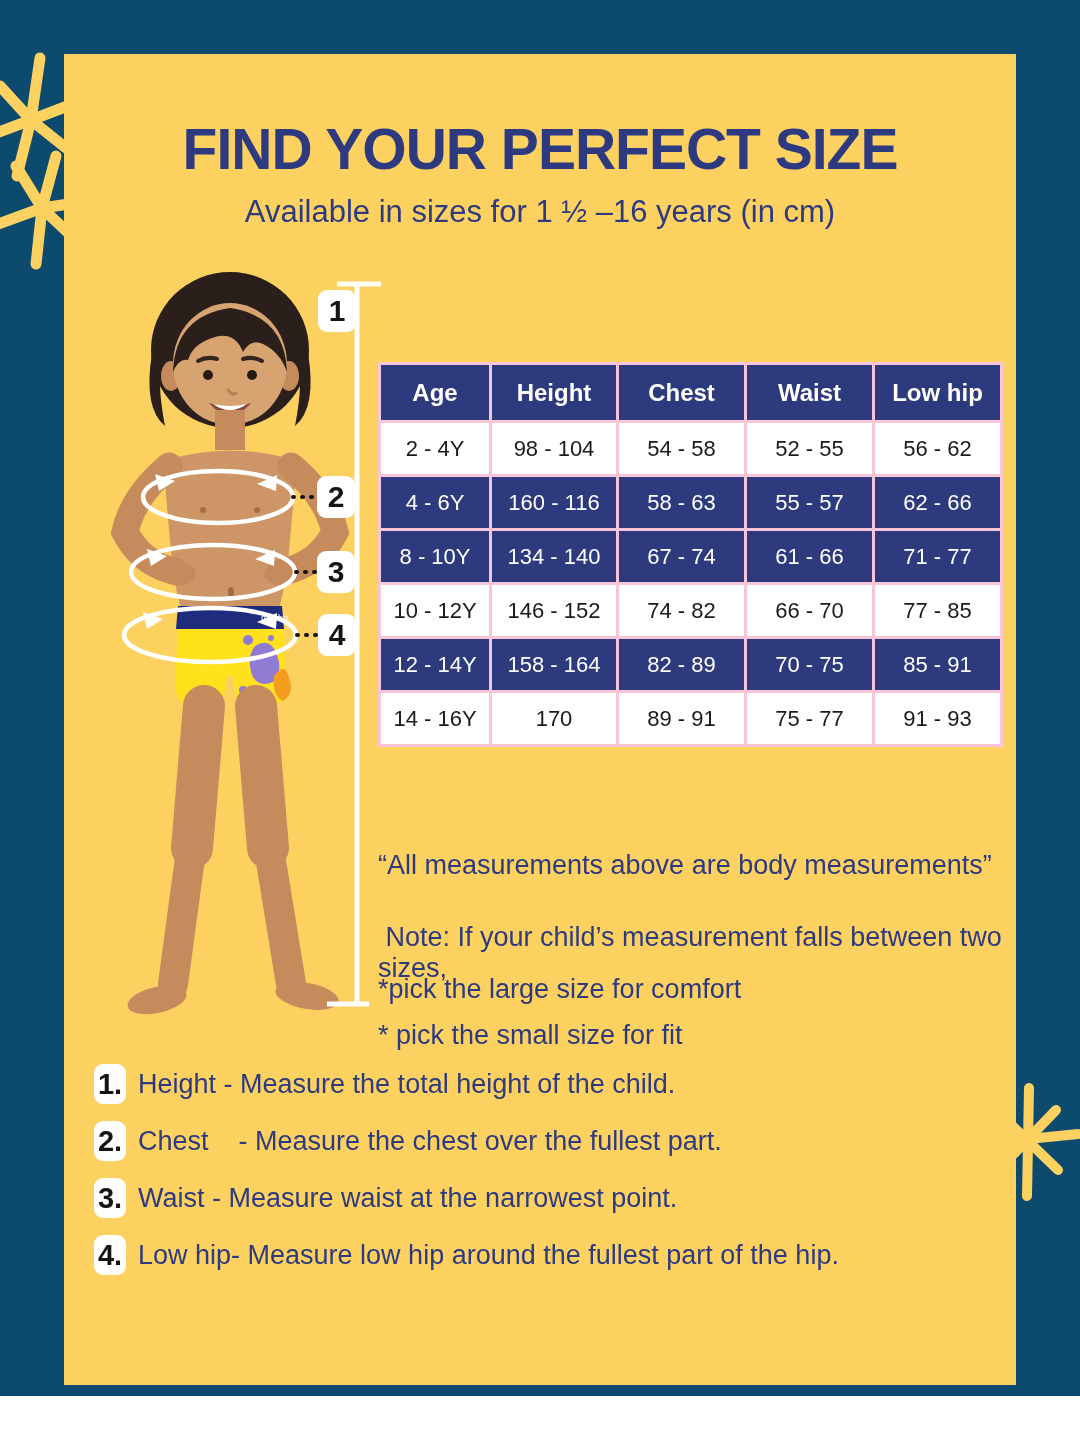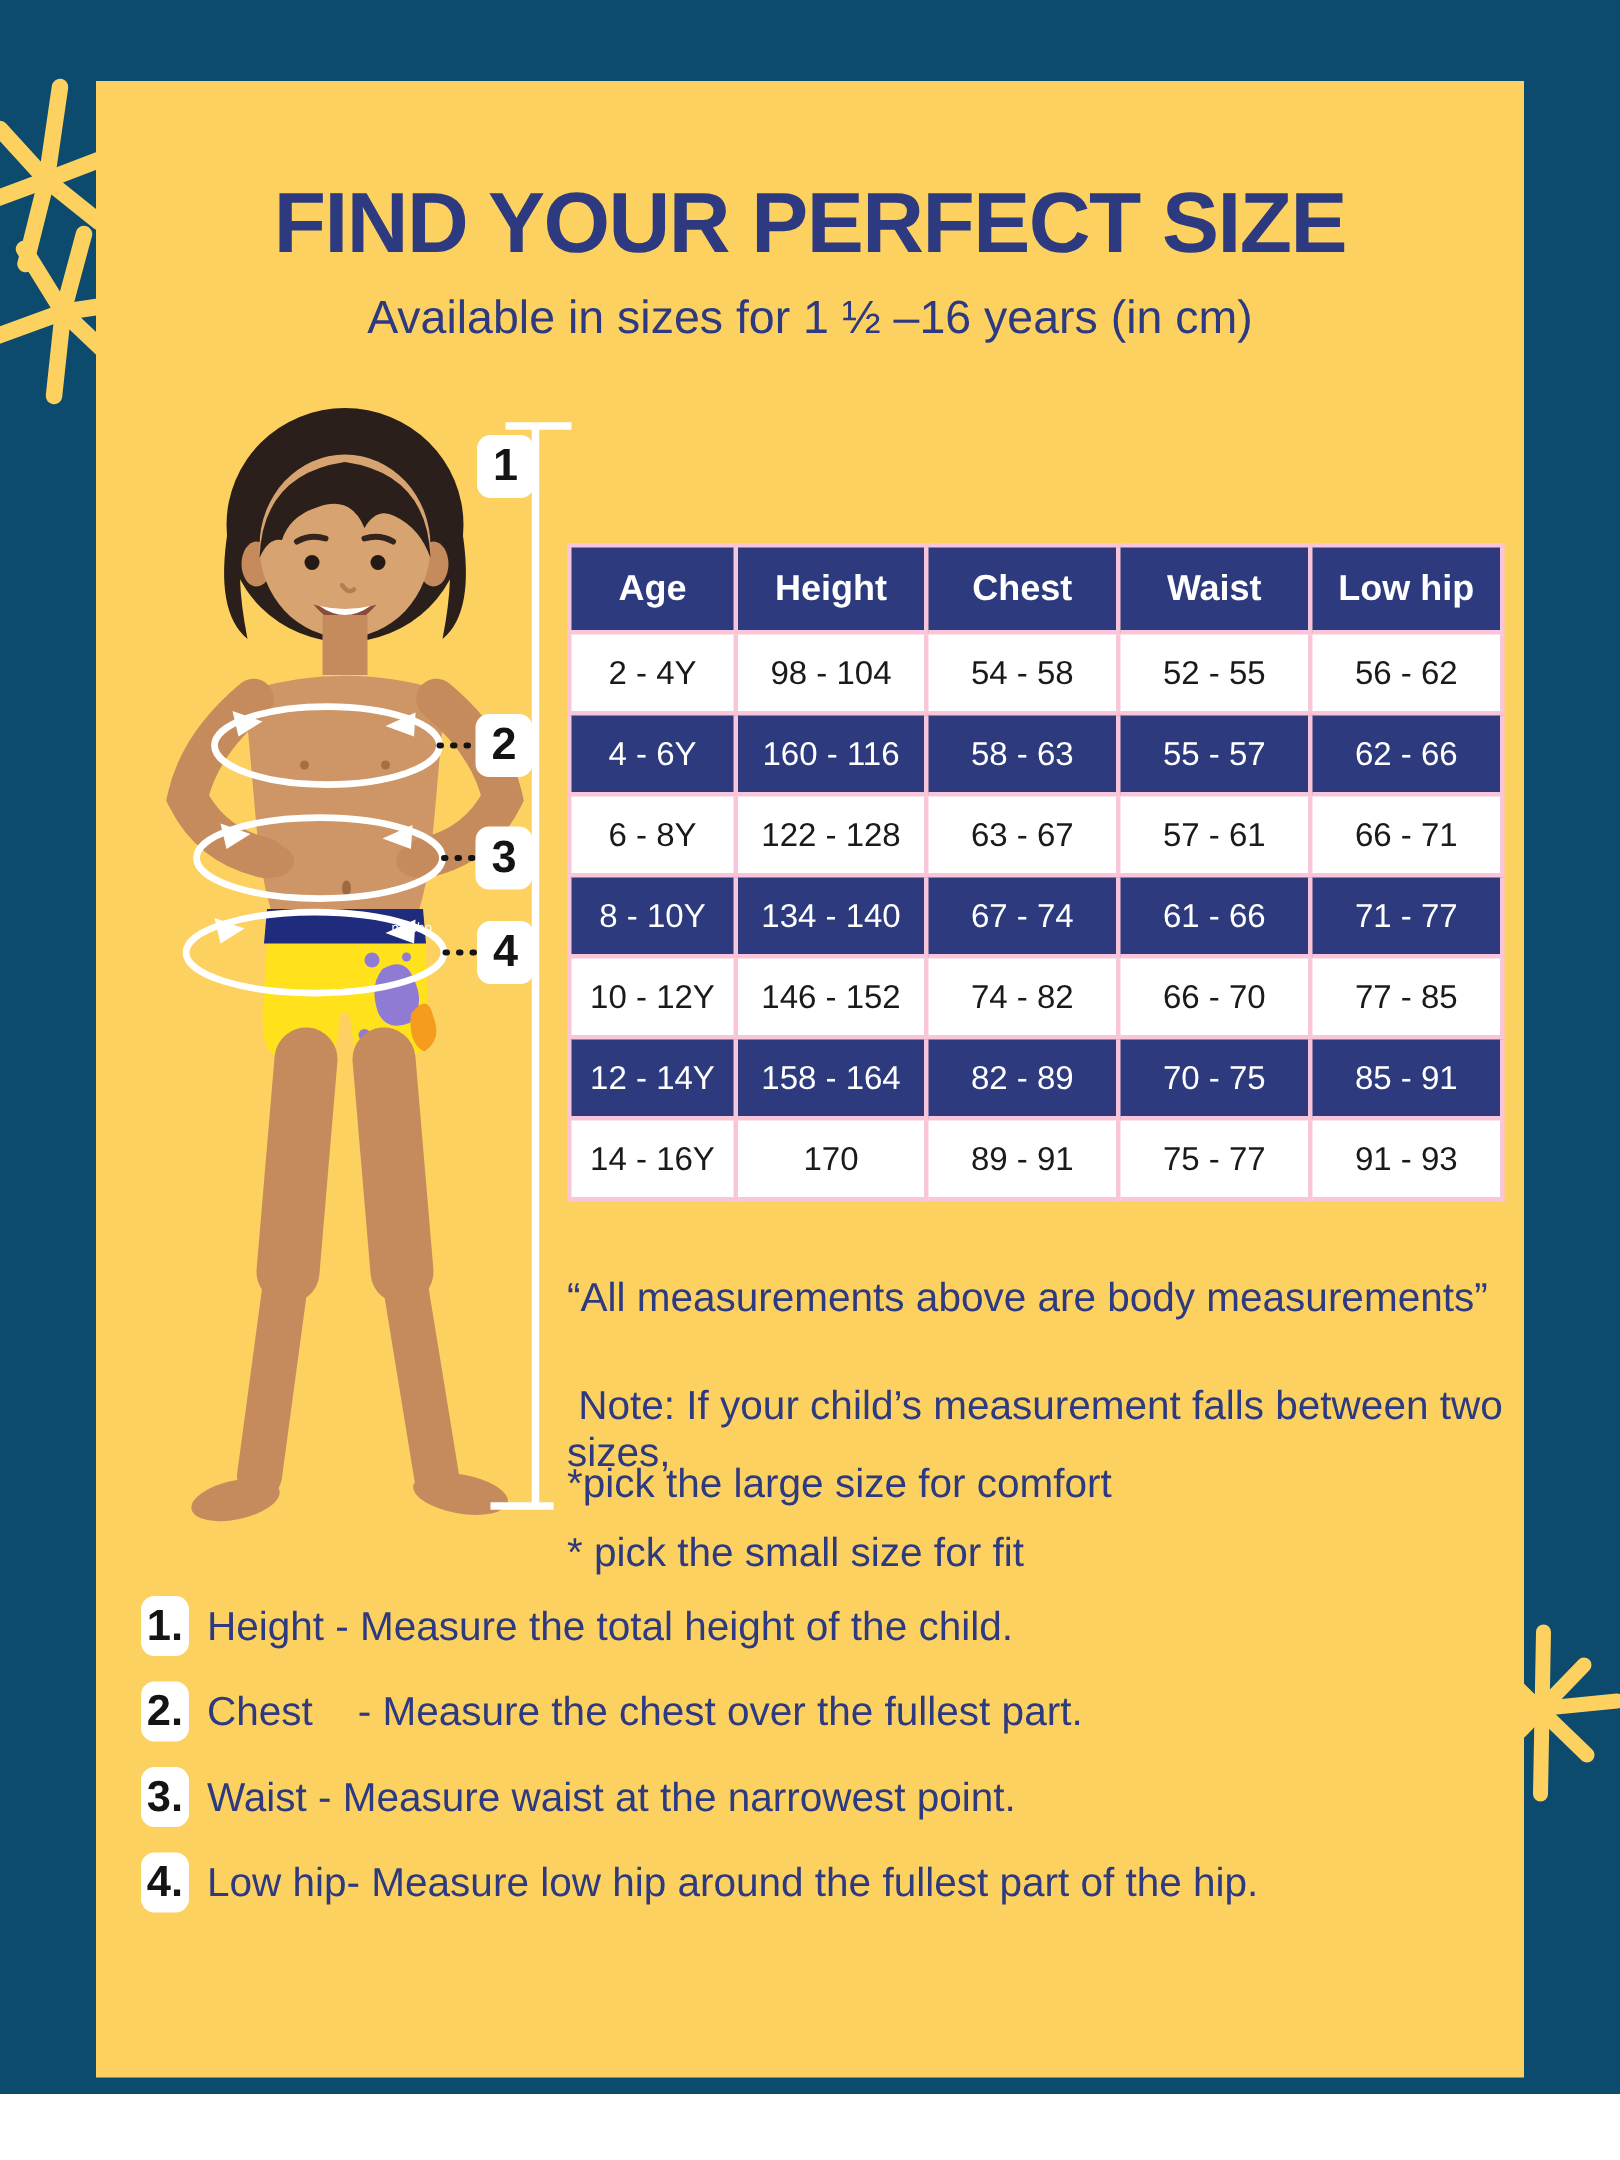--- a/index.html
+++ b/index.html
@@ -224,27 +224,20 @@
           <td>52 - 55</td>
           <td>56 - 62</td>
         </tr>
         <tr class="alt">
           <td>4 - 6Y</td>
           <td>160 - 116</td>
           <td>58 - 63</td>
           <td>55 - 57</td>
           <td>62 - 66</td>
         </tr>
-        <tr>
-          <td>6 - 8Y</td>
-          <td>122 - 128</td>
-          <td>63 - 67</td>
-          <td>57 - 61</td>
-          <td>66 - 71</td>
-        </tr>
         <tr class="alt">
           <td>8 - 10Y</td>
           <td>134 - 140</td>
           <td>67 - 74</td>
           <td>61 - 66</td>
           <td>71 - 77</td>
         </tr>
         <tr>
           <td>10 - 12Y</td>
           <td>146 - 152</td>

